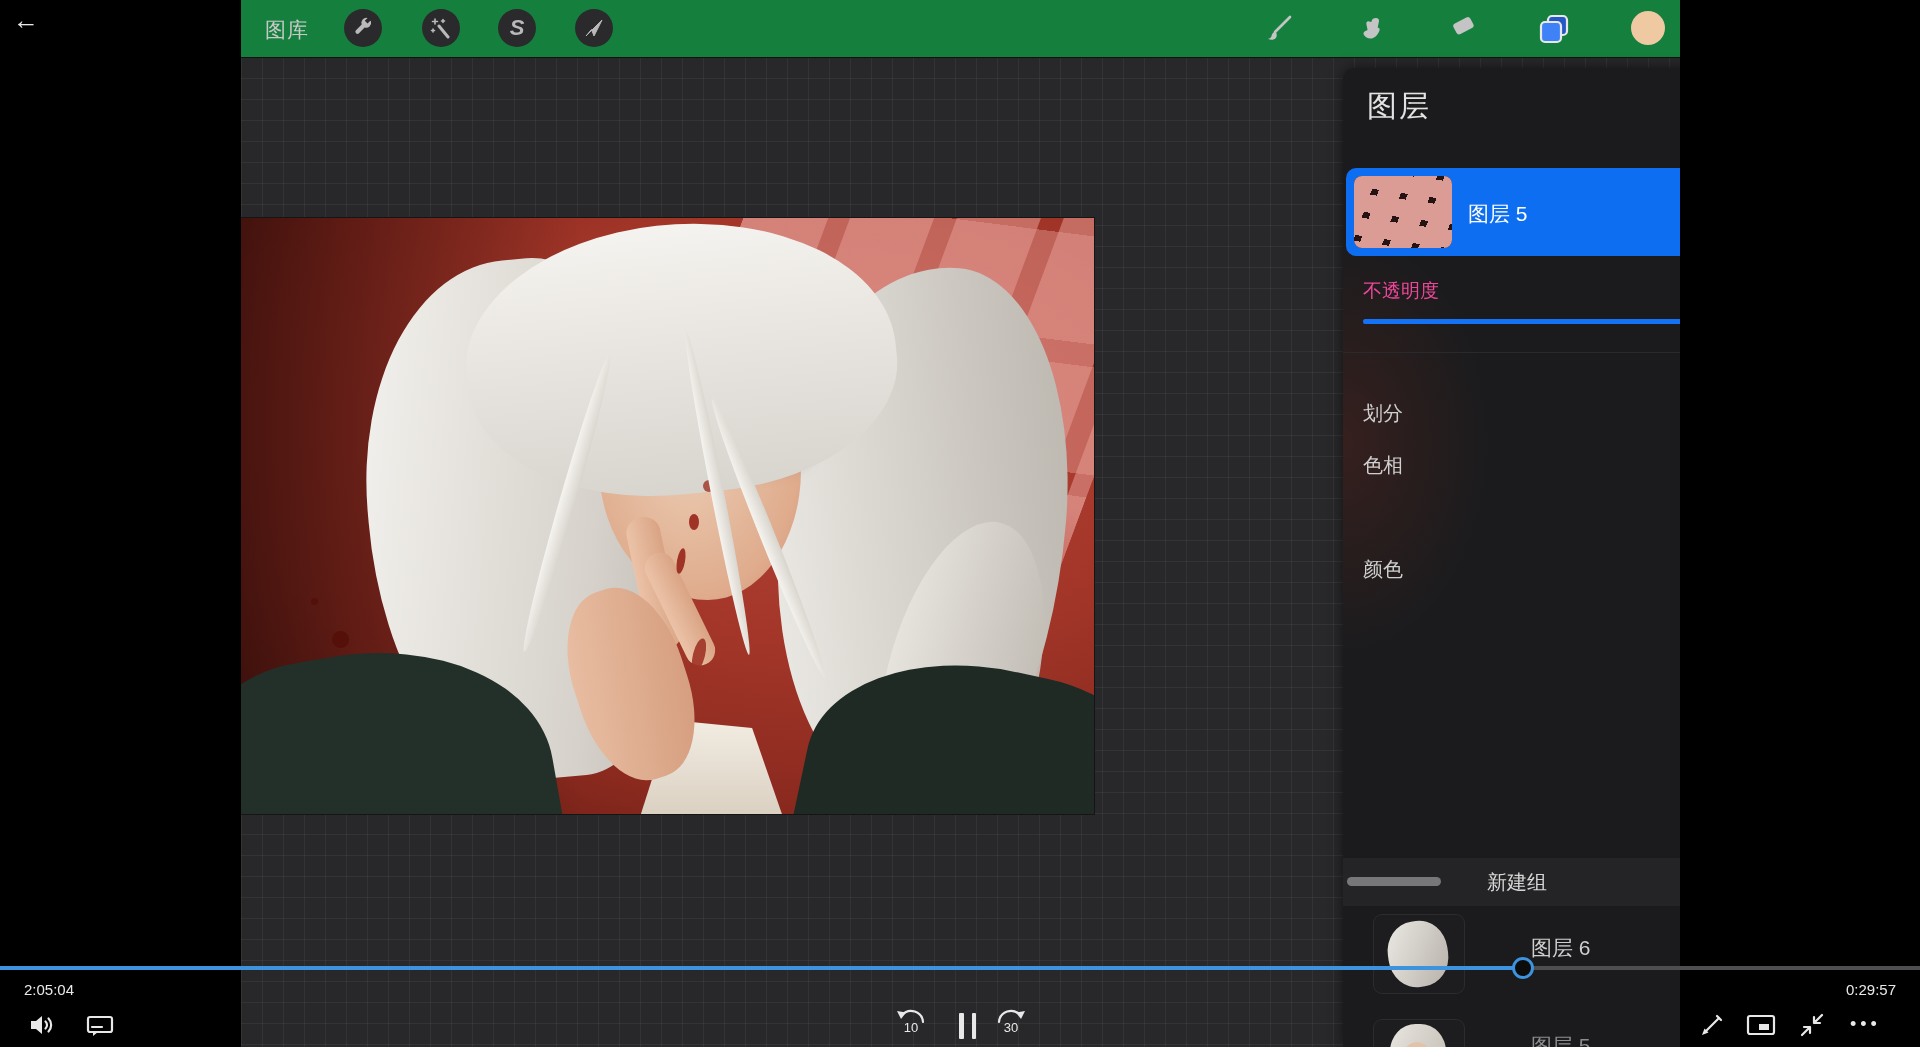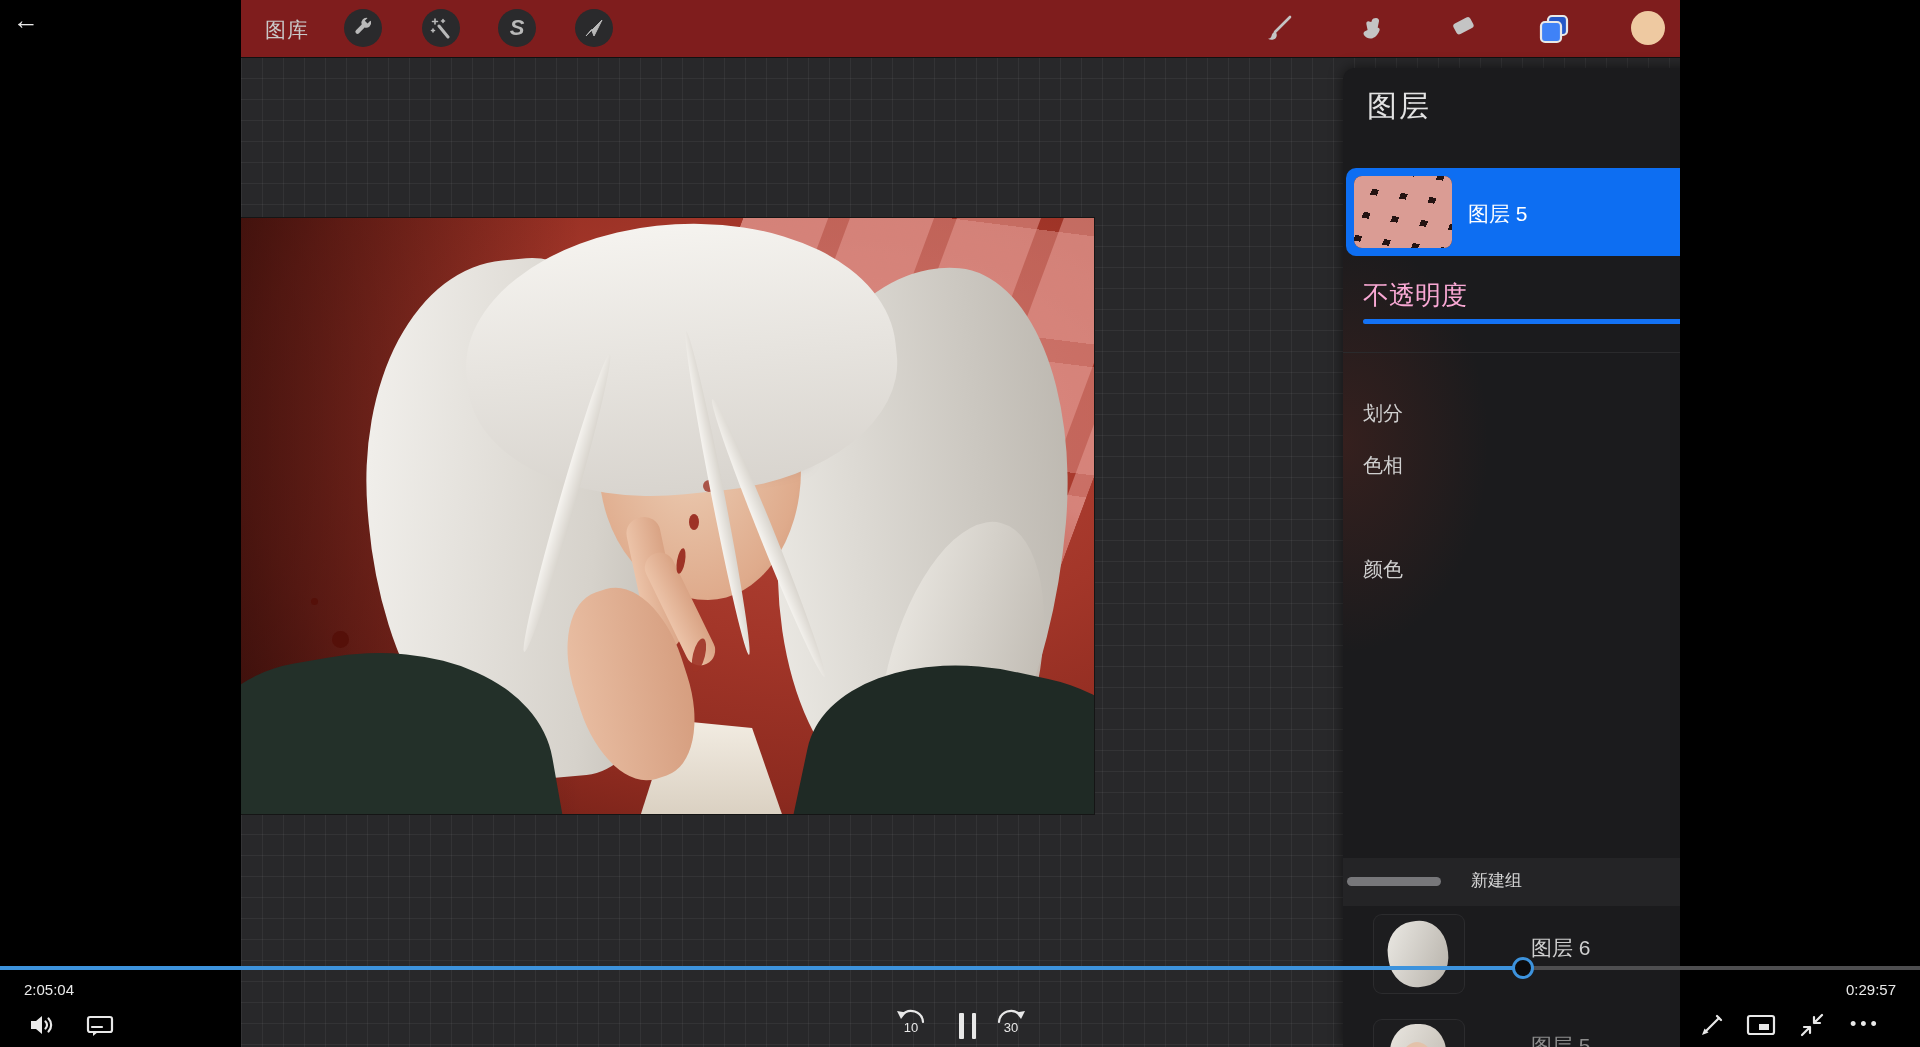--- a/index.html
+++ b/index.html
@@ -9,21 +9,21 @@
 
   
   #video-area{left:241px;top:0;width:1439px;height:1047px;background:#29292b;overflow:hidden;}
   #workspace{left:0;top:57px;width:1439px;height:990px;background-color:#28282a;
      background-image:
        linear-gradient(rgba(255,255,255,.05) 1px,transparent 1px),
        linear-gradient(90deg,rgba(255,255,255,.05) 1px,transparent 1px);
      background-size:21px 21px;}
 
   
-  #topbar{left:0;top:0;width:1439px;height:57px;background:#7f1d1d;border-bottom:1px solid #111;}
+  #topbar{left:0;top:0;width:1439px;height:57px;background:#15803d;border-bottom:1px solid #111;}
   .toolcircle{width:38px;height:38px;border-radius:50%;background:#2a2a2c;top:9px;
       display:flex;align-items:center;justify-content:center;}
   .tb-label{top:16px;font-size:21px;color:#c9c9c9;letter-spacing:1px;}
   .ticon{color:#b9b9b9;fill:#b9b9b9;stroke:#b9b9b9;}
   .s-glyph{font-size:22px;font-style:italic;font-weight:bold;color:#b9b9b9;}
 
   
   #canvas-art{left:0;top:218px;width:853px;height:596px;overflow:hidden;background:#a33629;box-shadow:0 0 0 1px #151515;}
   .art{position:absolute;}
   #art-bg{left:0;top:0;width:100%;height:100%;
@@ -80,33 +80,33 @@
      background:radial-gradient(80% 60% at 0% 45%, rgba(122,44,32,.28), rgba(122,44,32,0) 70%);}
   #panel-title{left:24px;top:18px;font-size:30px;font-weight:500;color:#e3e3e3;letter-spacing:2px;}
   #sel-row{left:3px;top:100px;width:489px;height:88px;background:#0d6ef2;border-radius:10px;}
   #sel-thumb{left:8px;top:8px;width:98px;height:72px;border-radius:8px;background:#241312;overflow:hidden;}
   #sel-thumb-grid{left:-12px;top:-10px;width:130px;height:100px;transform:rotate(8deg) skewX(-12deg);
      background-image:
        repeating-linear-gradient(90deg,#eba9a0 0 22px,transparent 22px 29px),
        repeating-linear-gradient(0deg,#eba9a0 0 18px,transparent 18px 24px);
      opacity:.92;}
   #sel-name{left:122px;top:32px;font-size:21px;color:#fff;}
-  #opacity-label{left:20px;top:210px;font-size:26px;color:#f9a8d4;}
+  #opacity-label{left:20px;top:210px;font-size:19px;color:#ec4899;}
   #op-track{left:20px;top:251px;width:455px;height:5px;border-radius:3px;background:#3a3a3c;}
   #op-fill{left:0;top:0;width:74%;height:5px;border-radius:3px;background:#1372f5;}
   #blend-divider{left:0;top:284px;width:100%;height:1px;background:#2a2a2c;}
   .blend-row{left:0;width:495px;height:52px;}
   .blend-label{position:absolute;left:20px;top:14px;font-size:20px;color:#cfcfcf;}
   #blend-partial-text{left:20px;top:281px;width:90px;height:8px;overflow:hidden;font-size:20px;color:#8f8a88;}
   #blend-sel{left:0;top:512px;width:495px;height:54px;background:#0a6ff5;}
   #blend-sel .blend-label{color:#fff;}
   
   #group-row{left:0;top:790px;width:495px;height:48px;background:#242426;}
   #group-pill{left:4px;top:19px;width:94px;height:9px;border-radius:5px;background:#77777a;}
-  #group-name{left:128px;top:11px;font-size:17px;color:#d6d6d6;}
+  #group-name{left:144px;top:11px;font-size:20px;color:#d6d6d6;}
   .layer-row-thumb{left:31px;width:90px;height:78px;border-radius:8px;background:#1d1d1f;overflow:hidden;box-shadow:0 0 0 1px #2c2c2e;}
   #l6-thumb{top:847px;}
   #l6-hair{left:14px;top:6px;width:60px;height:66px;border-radius:46%;transform:rotate(-8deg);
      background:linear-gradient(120deg,#eceae5,#b5b0a8);}
   #l6-name{left:188px;top:866px;font-size:21px;color:#cfcfcf;}
   #l5b-thumb{top:952px;}
   #l5b-hair{left:16px;top:4px;width:56px;height:60px;border-radius:46%;background:linear-gradient(120deg,#e9e6e0,#c0bab1);}
   #l5b-face{left:26px;top:22px;width:34px;height:44px;border-radius:50%;background:#e3c2aa;}
   #l5b-name{left:188px;top:964px;font-size:21px;color:#8d8d8d;}
 

